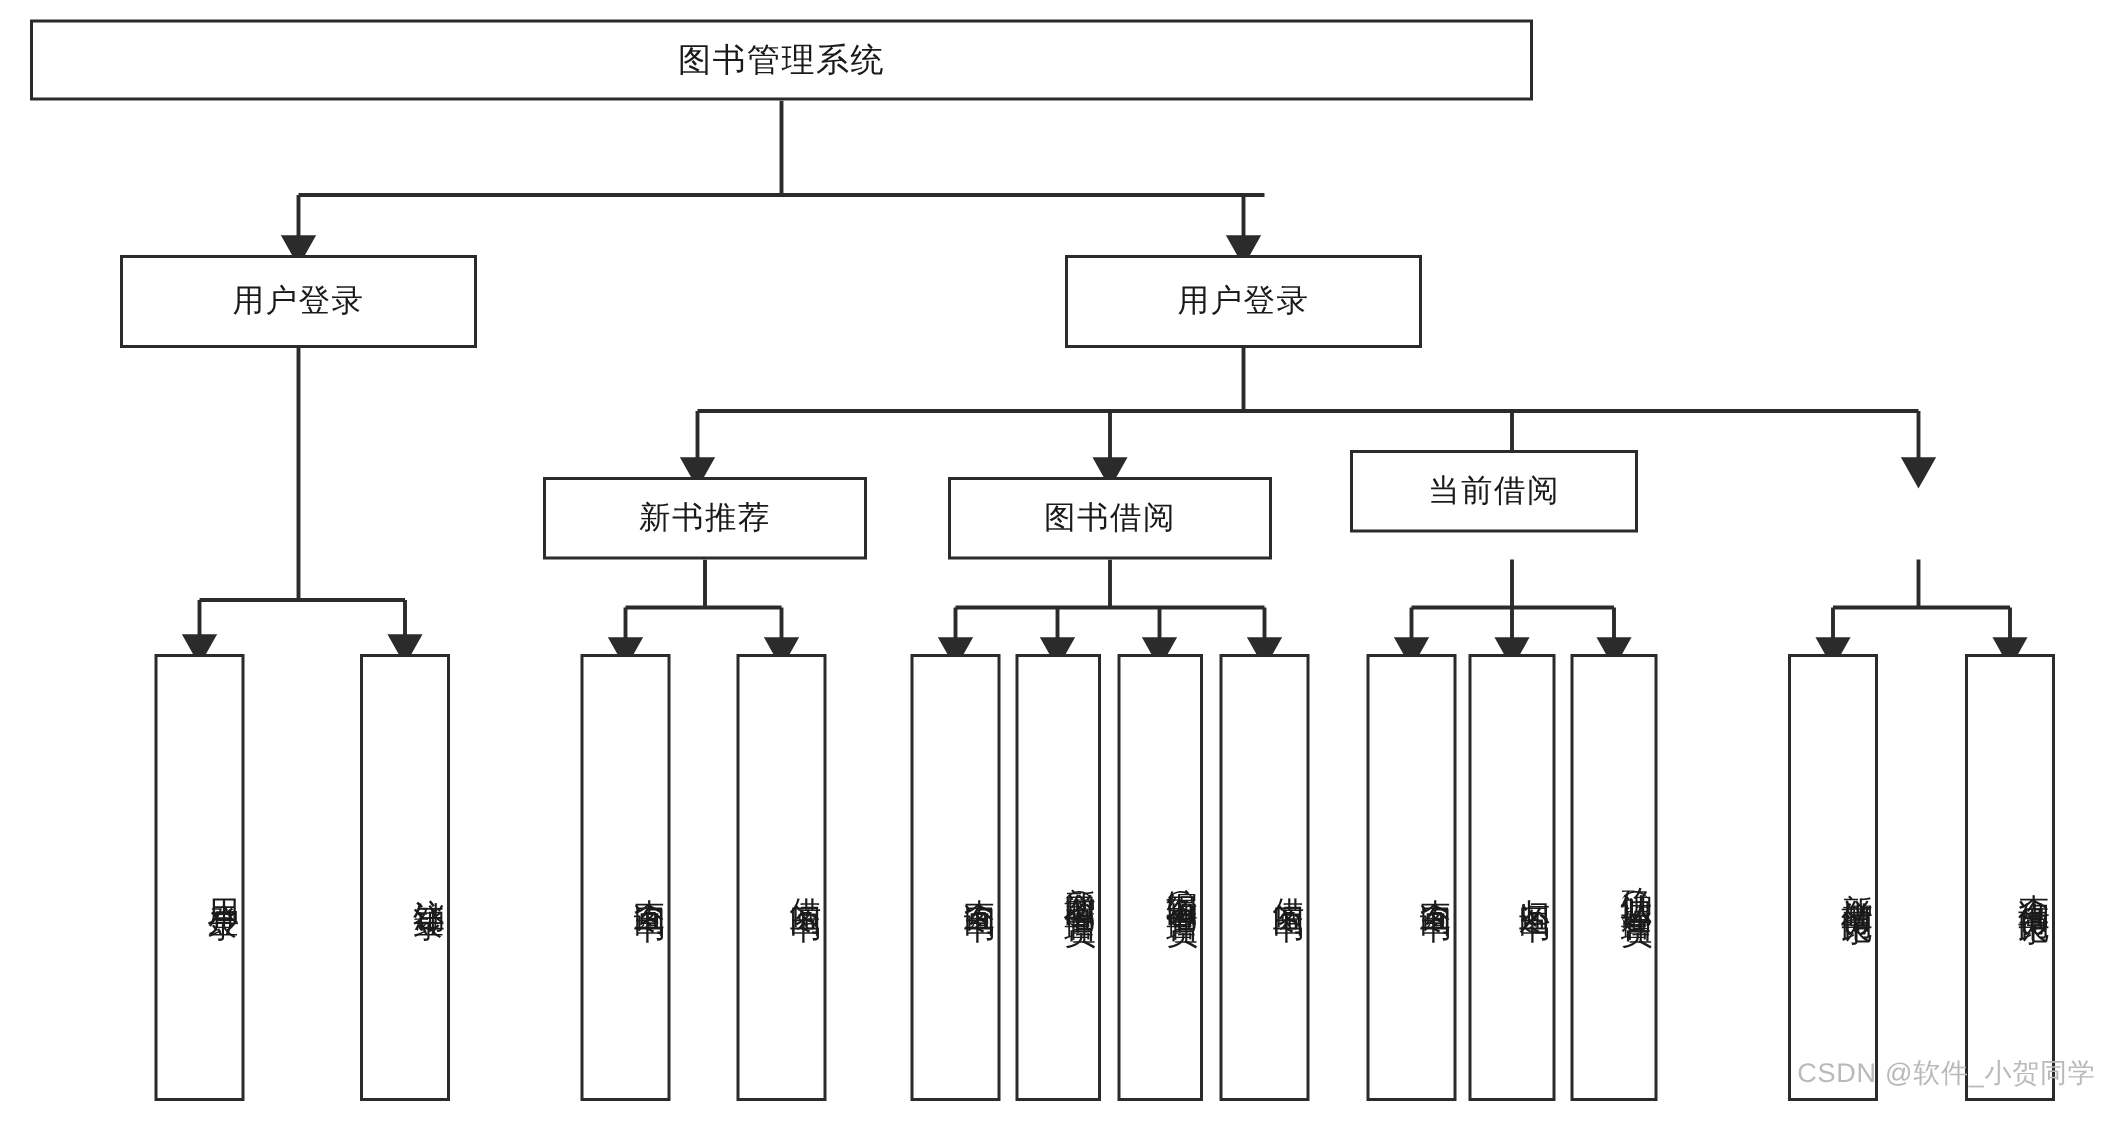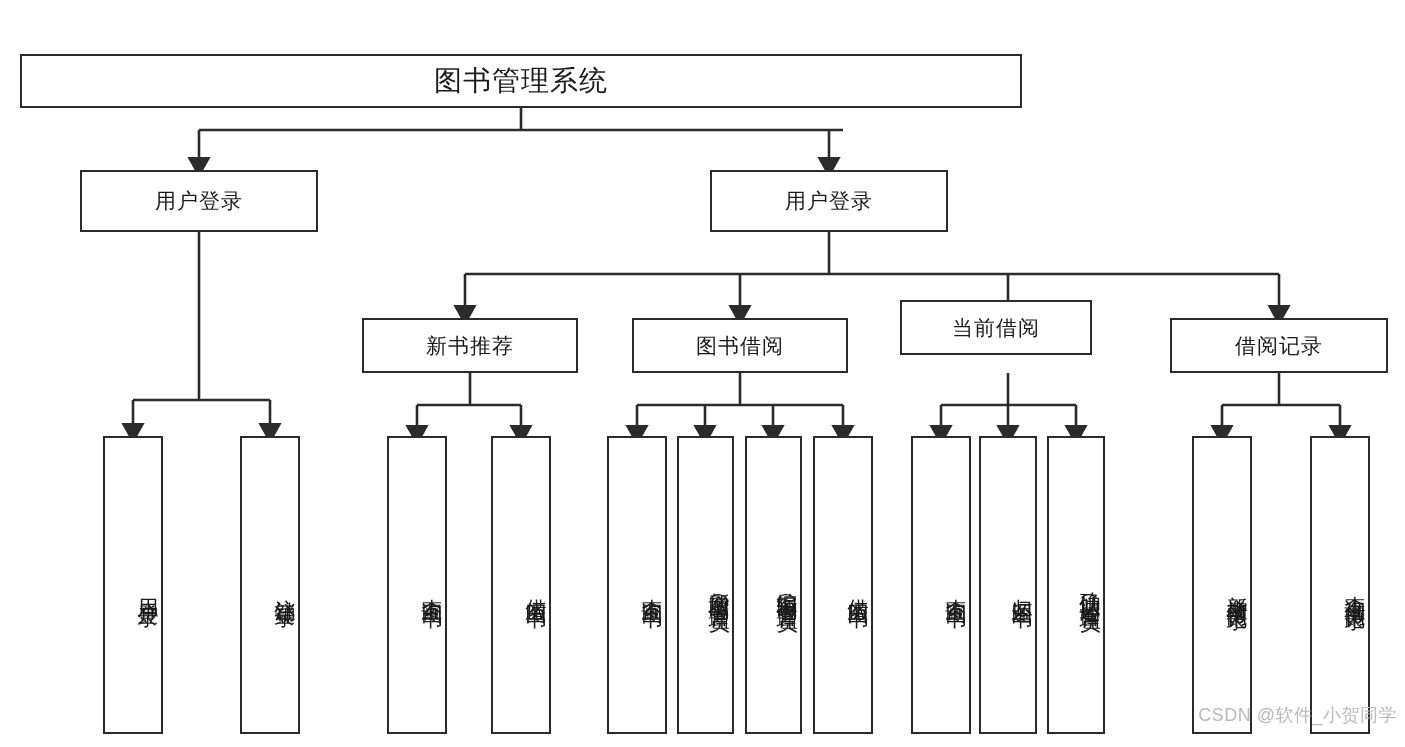--- a/index.html
+++ b/index.html
@@ -35,22 +35,21 @@
     justify-content: center;
     z-index: 3;
   }
   .node-h {
     font-size: 21px;
     letter-spacing: 1px;
     line-height: 1.2;
     white-space: nowrap;
   }
   .node-root {
-    font-size: 28px;
-    margin-top: 41px;
+    font-size: 22px;
   }
   .node-v {
     writing-mode: vertical-rl;
     text-orientation: upright;
     font-size: 21px;
     letter-spacing: 3px;
     line-height: 1.25;
     align-items: flex-start;
     justify-content: center;
     padding-top: 6px;
@@ -140,23 +139,20 @@
 
   <div class="node node-h" style="left:362px; top:318px; width:216px; height:55px;text-align:center;">
     <span>新书推荐</span>
   </div>
   <div class="node node-h" style="left:632px; top:318px; width:216px; height:55px;">
     <span>图书借阅</span>
   </div>
   <div class="node node-h" style="left:900px; top:300px; width:192px; height:55px;">
     <span>当前借阅</span>
   </div>
-  <div class="node node-h" style="left:1170px; top:318px; width:218px; height:55px;">
-    <span>借阅记录</span>
-  </div>
 
   <div class="node node-v" style="left:103px; top:436px; width:60px; height:298px;">
     <span>用户登录</span>
   </div>
   <div class="node node-v" style="left:240px; top:436px; width:60px; height:298px;">
     <span>注销登录</span>
   </div>
 
   <div class="node node-v" style="left:387px; top:436px; width:60px; height:298px;">
     <span>查询图书</span>

